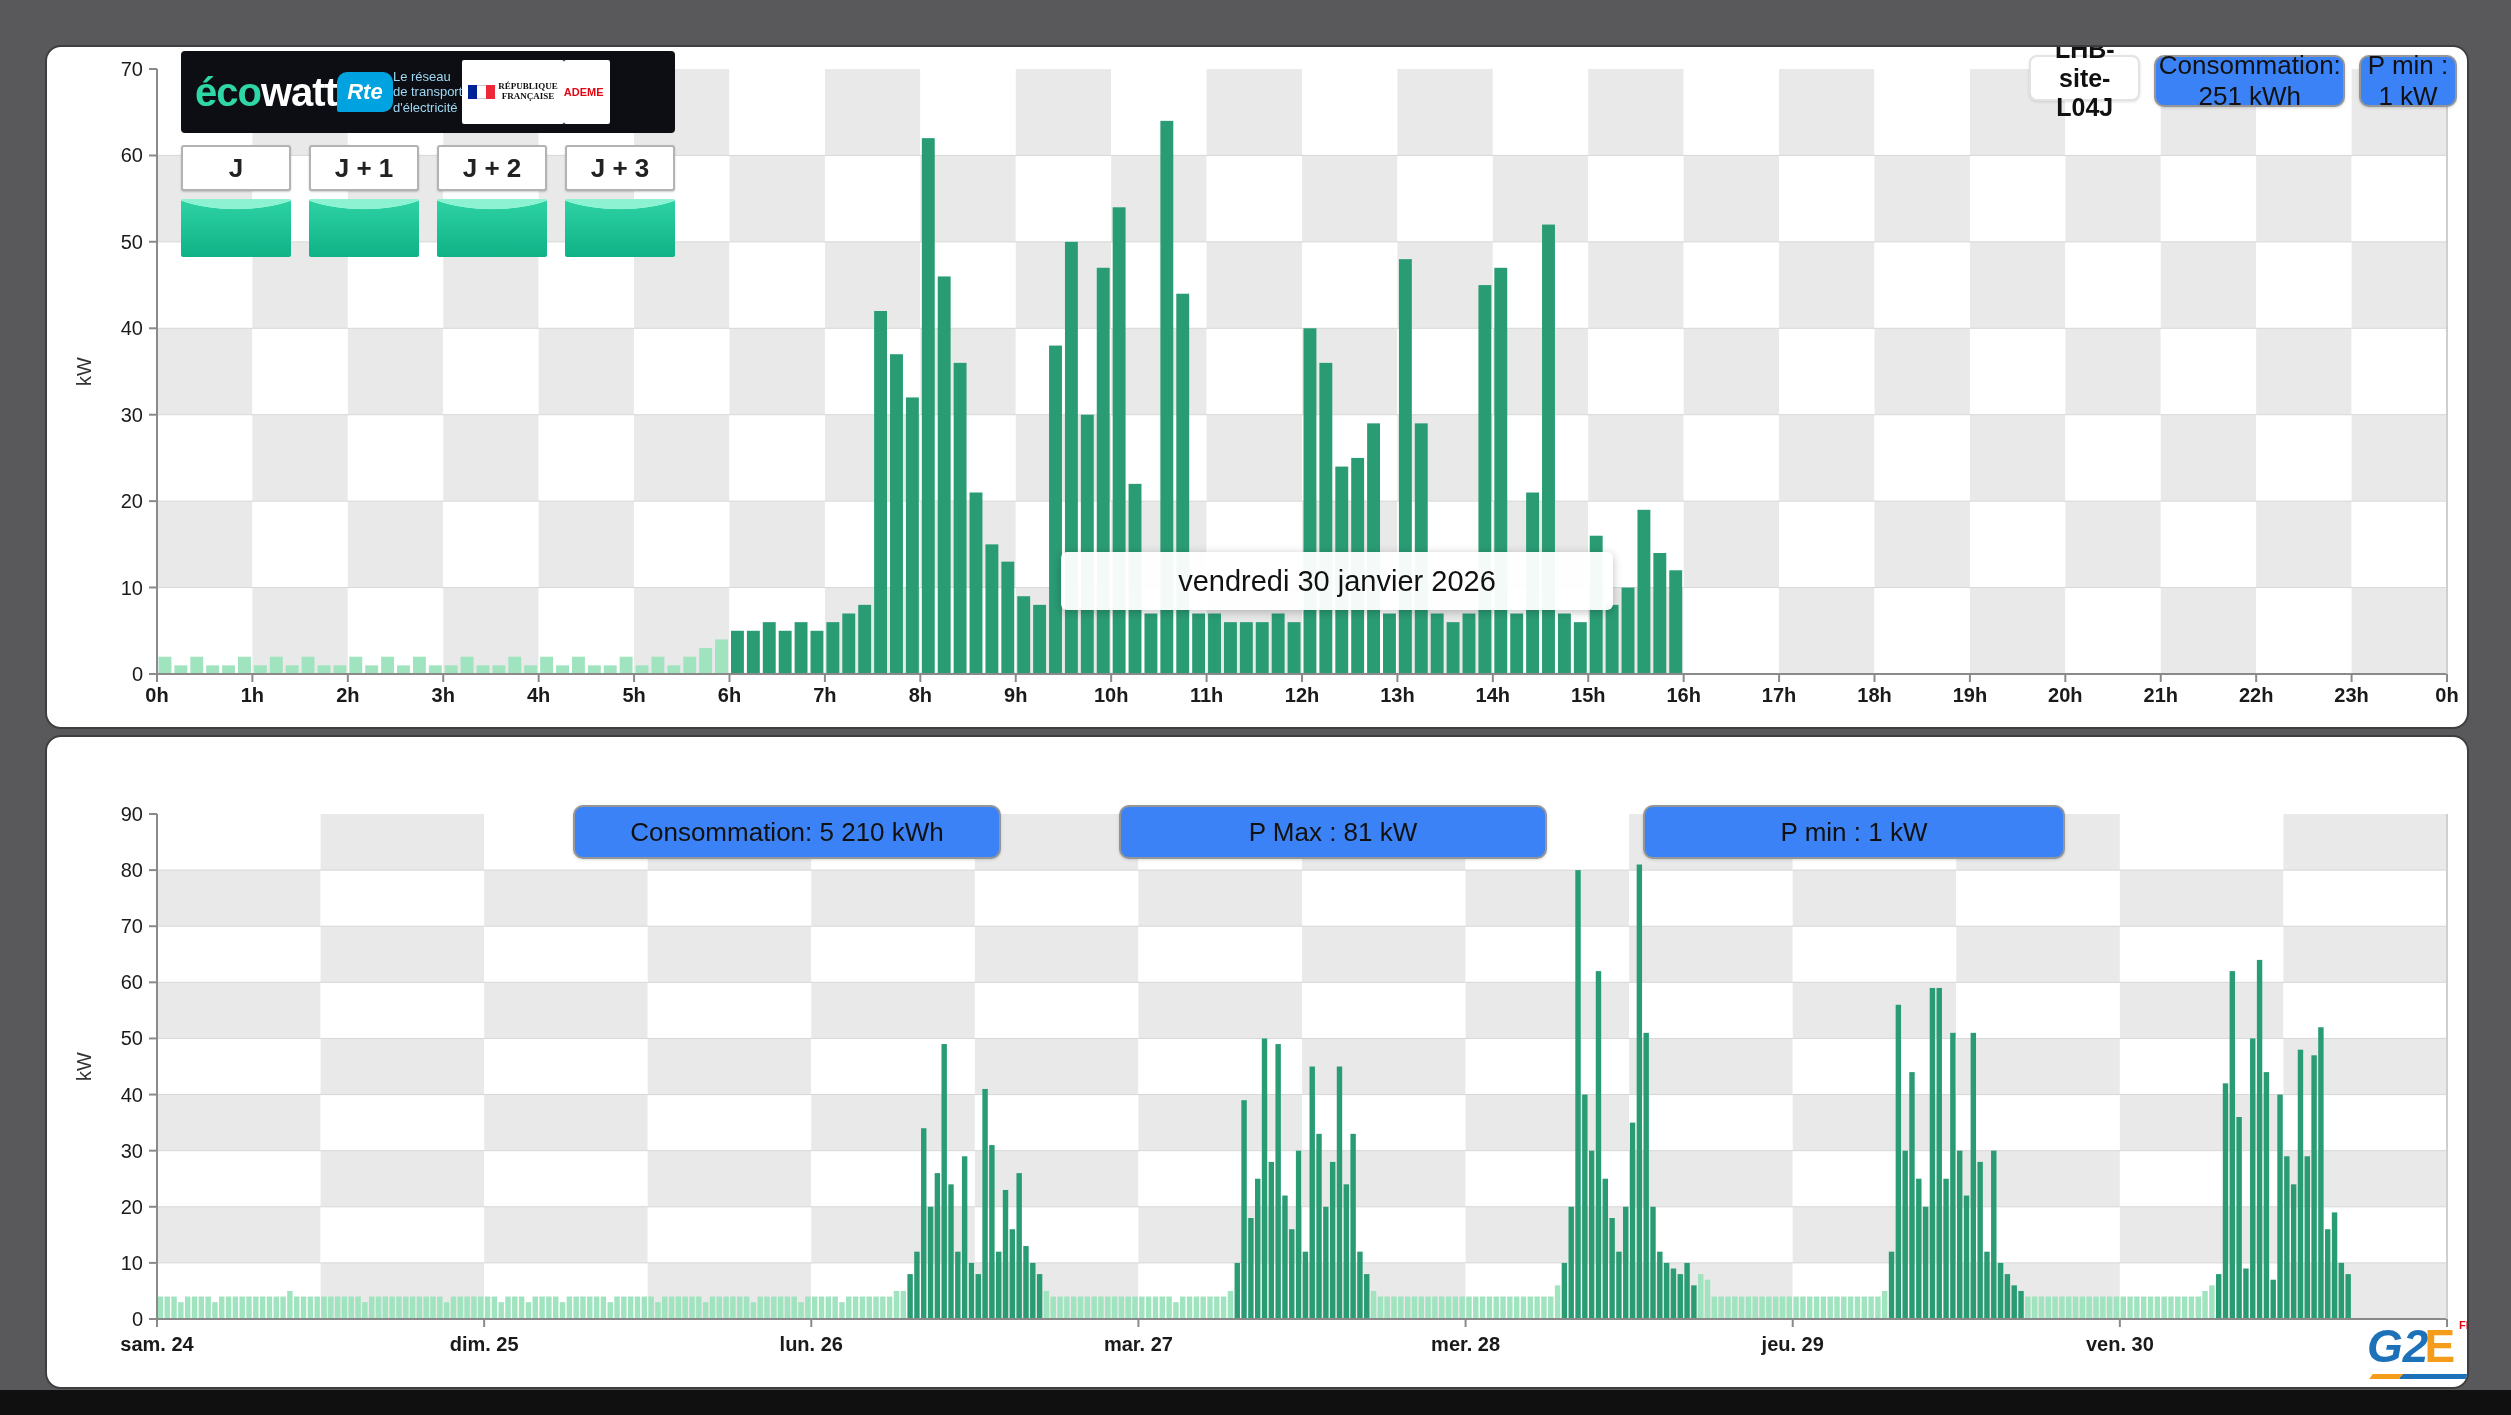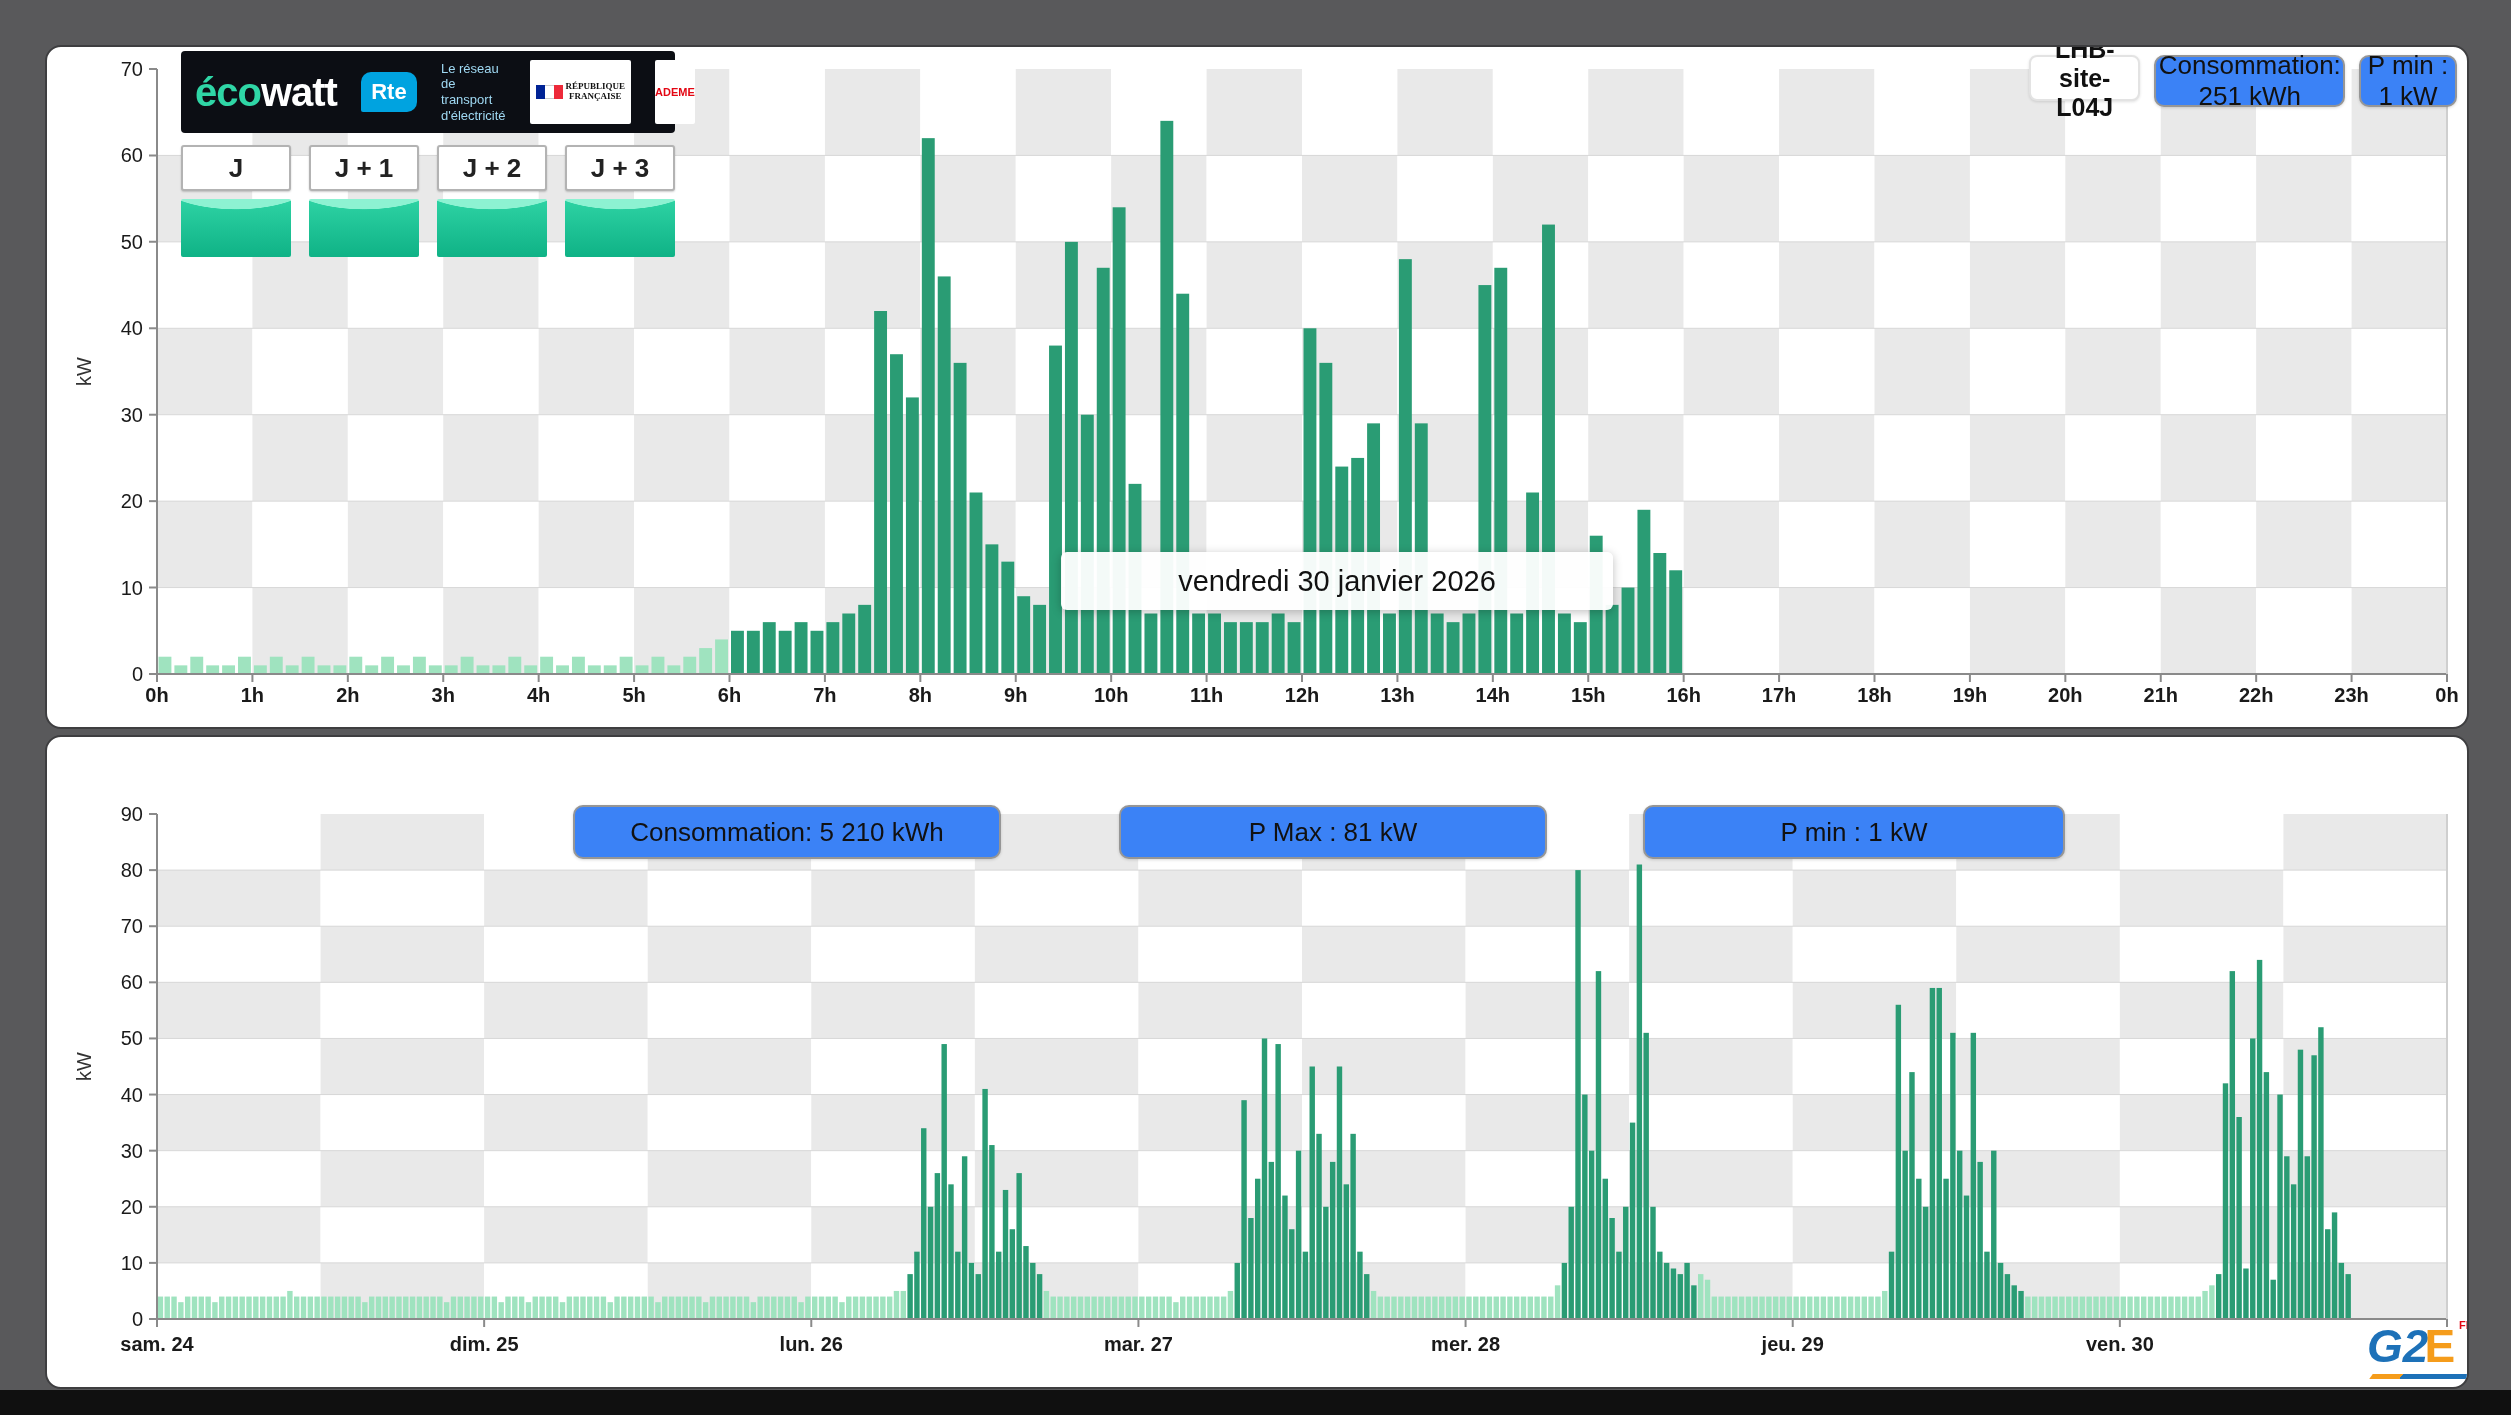--- a/index.html
+++ b/index.html
@@ -7,26 +7,26 @@
   body{background:#59595b;font-family:"Liberation Sans",sans-serif;position:relative;overflow:hidden;color:#111;}
   .panel{position:absolute;left:45px;width:2424px;background:#fff;border:2px solid #3e3e40;border-radius:16px;overflow:hidden;}
   .panel-top{top:45px;height:684px;}
   .panel-bottom{top:735px;height:654px;}
   .bottom-strip{position:absolute;left:0;top:1390px;width:2511px;height:25px;background:#101010;}
   svg.chart{position:absolute;left:0;top:0;display:block;}
   svg text{font-family:"Liberation Sans",sans-serif;}
 
   
   .ecowatt{position:absolute;left:134px;top:4px;width:494px;height:82px;background:#0c0e14;border-radius:4px;
-           display:flex;align-items:center;gap:24px;padding:0 14px;z-index:5;}
+           display:flex;align-items:center;gap:0;padding:0 14px;z-index:5;}
   .ecowatt .brand{font-size:40px;font-weight:bold;letter-spacing:-1px;}
   .ecowatt .eco{color:#2fd6a6;}
   .ecowatt .watt{color:#ffffff;}
   .rte-pill{width:56px;height:40px;background:#00a3e0;border-radius:10px 10px 10px 2px;display:flex;align-items:center;justify-content:center;
-            color:#fff;font-weight:bold;font-size:22px;flex:0 0 auto;}
+            color:#fff;font-weight:bold;font-style:italic;font-size:22px;flex:0 0 auto;}
   .rte-tagline{font-size:13px;line-height:1.2;color:#9fd8f2;}
   .gov-box{background:#fff;height:64px;padding:4px 6px;display:flex;flex-direction:row;align-items:center;justify-content:center;gap:3px;border-radius:2px;}
   .flag{display:flex;height:14px;}
   .flag span{width:9px;height:14px;display:block;}
   .flag .b{background:#002395;}
   .flag .w{background:#fff;border-top:1px solid #ccc;border-bottom:1px solid #ccc;}
   .flag .r{background:#ed2939;}
   .gov-text{font-family:"Liberation Serif",serif;font-size:9px;font-weight:bold;color:#111;text-align:center;line-height:1.1;}
   .ademe-box{background:#fff;width:46px;height:64px;display:flex;align-items:center;justify-content:flex-start;border-radius:2px;}
   .ademe-text{color:#e30613;font-size:11px;font-weight:bold;}

